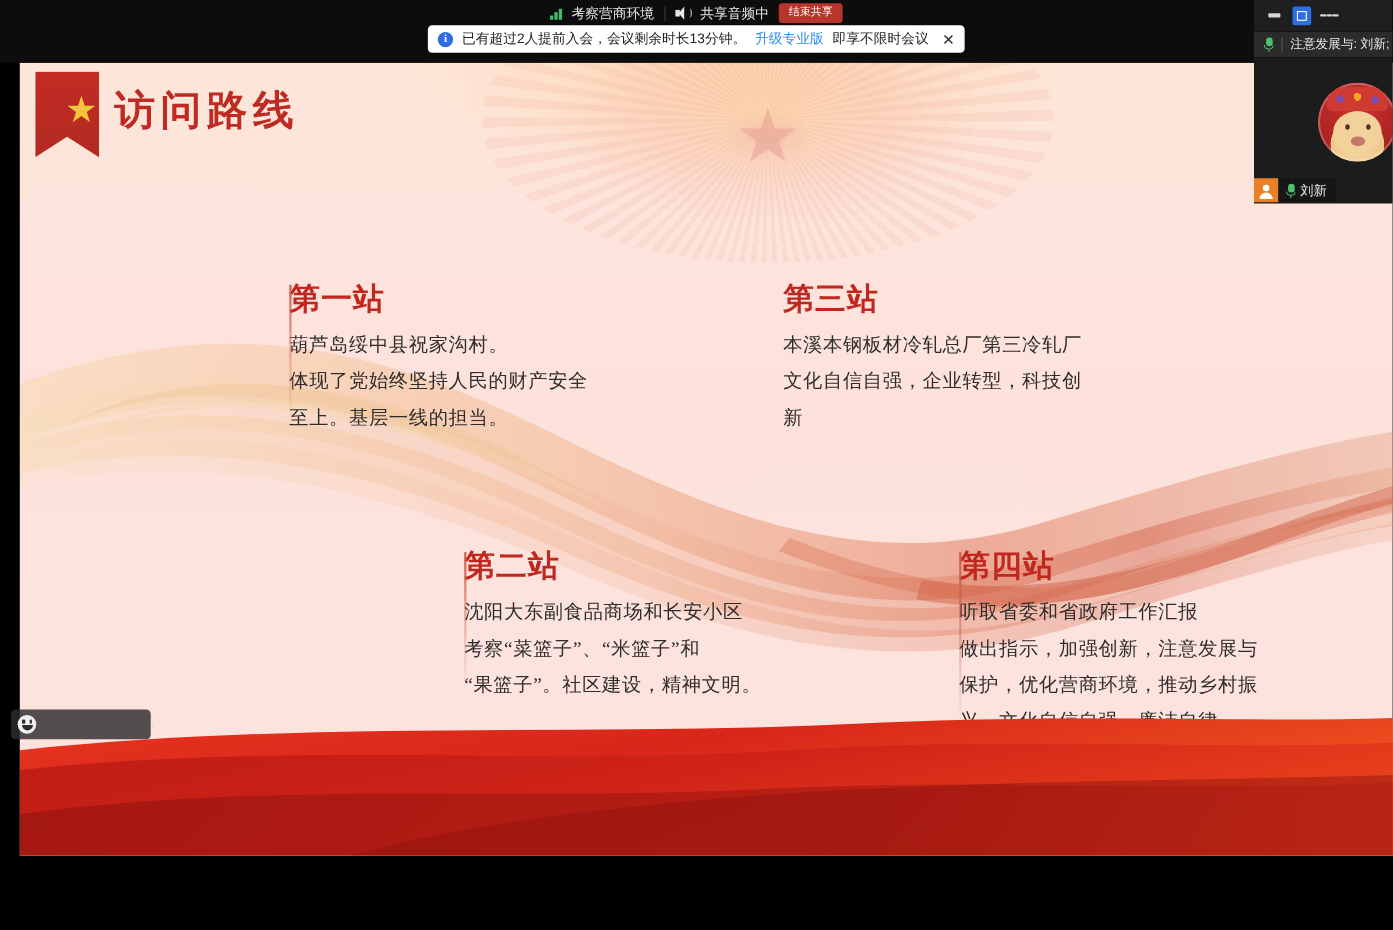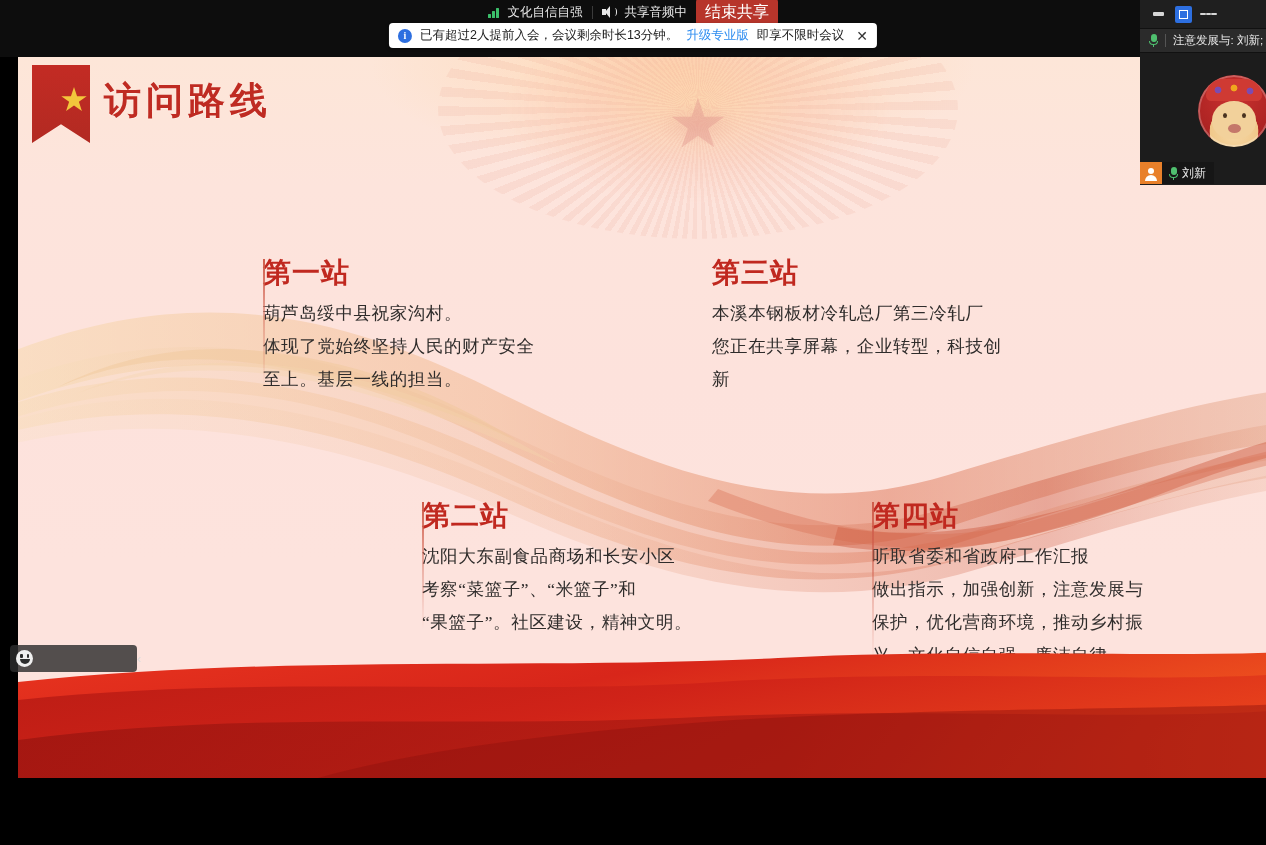--- a/index.html
+++ b/index.html
@@ -99,21 +99,21 @@
   }
   .sig-icon { display: inline-flex; align-items: flex-end; gap: 1.5px; height: 11px; }
   .sig-icon i { display: block; width: 2.5px; background: #3bbf6a; border-radius: .5px; }
   .sig-icon i:nth-child(1){ height: 4px; } .sig-icon i:nth-child(2){ height: 7px; } .sig-icon i:nth-child(3){ height: 10px; }
   .divider-v { width: 1px; height: 13px; background: #3b3b3b; }
   .spk-icon { position: relative; width: 14px; height: 12px; }
   .spk-icon::before { content:""; position:absolute; left:0; top:3px; width:4px; height:6px; background:#e8e8e8; }
   .spk-icon::after { content:""; position:absolute; left:3px; top:0; border-style:solid; border-width:6px 5px 6px 0; border-color: transparent #e8e8e8 transparent transparent; }
   .spk-wave { position:absolute; right:-1px; top:2px; width:5px; height:8px; border-right:1.5px solid #e8e8e8; border-radius:0 50% 50% 0/0 50% 50% 0; }
   .end-share {
-    background: #b7352b; color: #fff; font-size: 16px; border: none; border-radius: 3px;
+    background: #b7352b; color: #fff; font-size: 10px; border: none; border-radius: 3px;
     padding: 3px 9px; cursor: pointer; line-height: 1.2;
   }
 
   .notice {
     position: absolute; left: 50%; top: 23px; transform: translateX(-50%);
     height: 25px; display: flex; align-items: center; gap: 8px;
     background: #fff; border-radius: 4px; padding: 0 9px 0 9px;
     font-size: 12.5px; color: #222; white-space: nowrap;
     box-shadow: 0 1px 3px rgba(0,0,0,.35);
   }
@@ -251,21 +251,21 @@
     <div class="station" style="left:245px; top:198px; width:330px;">
       <div class="st-head">第一站</div>
       <div class="st-line">葫芦岛绥中县祝家沟村。</div>
       <div class="st-line">体现了党始终坚持人民的财产安全</div>
       <div class="st-line">至上。基层一线的担当。</div>
     </div>
 
     <div class="station noline" style="left:694px; top:198px; width:330px;">
       <div class="st-head">第三站</div>
       <div class="st-line">本溪本钢板材冷轧总厂第三冷轧厂</div>
-      <div class="st-line">您正在共享屏幕，企业转型，科技创</div>
+      <div class="st-line">文化自信自强，企业转型，科技创</div>
       <div class="st-line">新</div>
     </div>
 
     <div class="station" style="left:404px; top:441px; width:340px;">
       <div class="st-head">第二站</div>
       <div class="st-line">沈阳大东副食品商场和长安小区</div>
       <div class="st-line">考察“菜篮子”、“米篮子”和</div>
       <div class="st-line">“果篮子”。社区建设，精神文明。</div>
     </div>
 
@@ -302,21 +302,21 @@
     </svg>
   </div>
 
   <div class="topbar">
     <div class="share-strip">
       <span class="sig-icon">
           <i></i>
           <i></i>
           <i></i>
         </span>
-      <span>文化自信自强</span>
+      <span>考察营商环境</span>
       <span class="divider-v"></span>
       <span class="spk-icon">
           <span class="spk-wave"></span>
         </span>
       <span>共享音频中</span>
       <button class="end-share">结束共享</button>
     </div>
 
     <div class="notice">
       <span class="info-dot">i</span>

